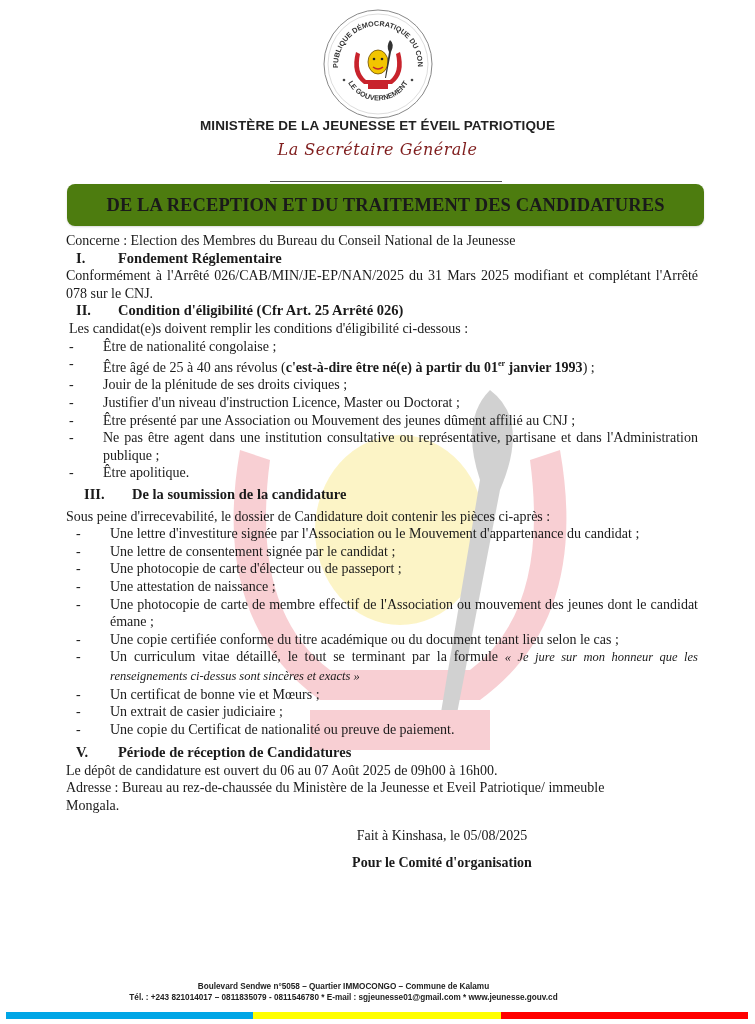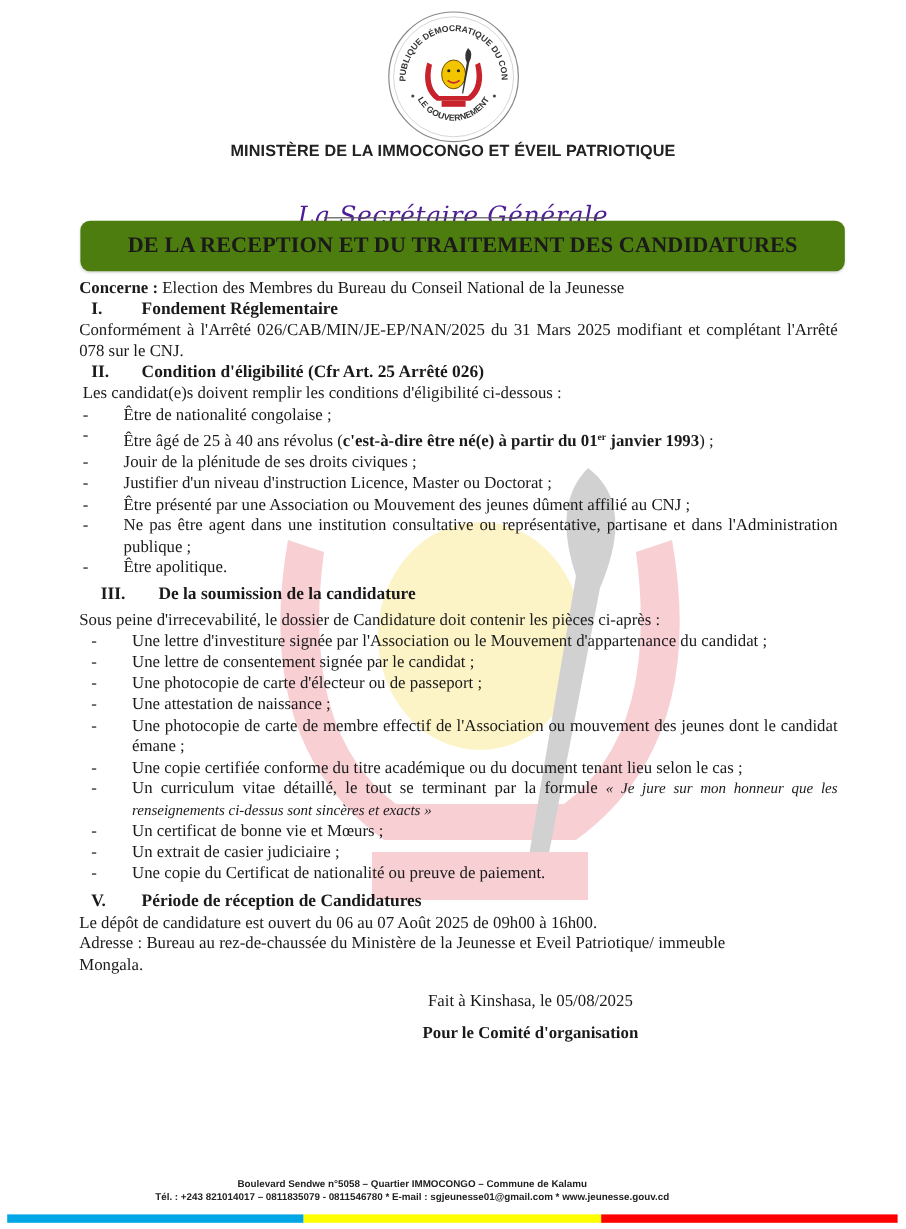--- a/index.html
+++ b/index.html
@@ -1,25 +1,25 @@
 <!DOCTYPE html>
 <html><head>
 <meta charset="utf-8">
 <style>
   html, body { margin:0; padding:0; background:#ffffff; }
   body { width:755px; height:1024px; position:relative; overflow:hidden; font-family:"Liberation Serif", serif; color:#1a1a1a; }
   .watermark { position:absolute; left:200px; top:370px; width:400px; height:430px; opacity:0.22; pointer-events:none; }
   .seal { position:absolute; left:322px; top:8px; width:112px; height:112px; }
   .ministry { position:absolute; top:118px; left:0; width:755px; text-align:center; font-family:"Liberation Sans", sans-serif; font-size:13.5px; font-weight:bold; letter-spacing:0.1px; color:#222; }
-  .sg { position:absolute; top:140px; left:0; width:755px; text-align:center; font-family:"DejaVu Serif", serif; font-style:italic; font-size:21px; color:#4c1d95; letter-spacing:0.5px;margin-top:28px; }
+  .sg { position:absolute; top:140px; left:0; width:755px; text-align:center; font-family:"DejaVu Serif", serif; font-style:italic; font-size:16px; color:#7f1d1d; letter-spacing:0.5px; }
   .sg-line { position:absolute; top:181px; left:270px; width:232px; height:1px; background:#555; }
   .banner { position:absolute; left:67px; top:184px; width:637px; height:42px; background:#4d7c0f; border-radius:8px; box-shadow:0 1px 2px rgba(0,0,0,0.15); display:flex; align-items:center; justify-content:center; }
   .banner span { font-family:"Liberation Serif", serif; font-weight:bold; font-size:18.5px; color:#1a1a1a; letter-spacing:0.1px; }
   .content { position:absolute; left:66px; top:232px; width:632px; font-size:14px; line-height:17.6px; }
-  .concerne b { font-weight:bold; }
+  .concerne b { font-weight:normal; }
   .u { }
   .sec-head { display:flex; font-weight:bold; font-size:14.5px; }
   .sec-head .num { width:42px; padding-left:10px; }
   .sec-head.indent2 .num { padding-left:2px; width:48px;margin-left:16px; }
   .justify { text-align:justify; }
   .list { margin:0; padding:0; list-style:none; }
   .list li { display:flex; }
   .list li .dash { width:34px; flex:none; padding-left:3px; }
   .list li .txt { flex:1; text-align:justify; }
   .list.l2 li .dash { padding-left:10px; width:34px; }
@@ -54,21 +54,21 @@
   <ellipse cx="56" cy="54" rx="10" ry="12" fill="#f2c500" stroke="#6b4a00" stroke-width="0.8"></ellipse>
   <circle cx="52" cy="51" r="1.3" fill="#222"></circle>
     <circle cx="60" cy="51" r="1.3" fill="#222"></circle>
   <path d="M51 59 Q56 63 61 59" stroke="#c8232c" stroke-width="1.4" fill="none"></path>
   <path d="M68 32 Q73 36 69 44 L64 70 L63 70 L67 44 Q64 38 68 32 Z" fill="#333"></path>
   <rect x="46" y="76" width="20" height="5" fill="#c8232c"></rect>
   <circle cx="22" cy="72" r="1.3" fill="#444"></circle>
     <circle cx="90" cy="72" r="1.3" fill="#444"></circle>
 </svg>
 
-<div class="ministry">MINISTÈRE DE LA IMMOCONGO ET ÉVEIL PATRIOTIQUE</div>
+<div class="ministry">MINISTÈRE DE LA JEUNESSE ET ÉVEIL PATRIOTIQUE</div>
 <div class="sg">La Secrétaire Générale</div>
 <div class="sg-line"></div>
 
 <div class="banner">
   <span>DE LA RECEPTION ET DU TRAITEMENT DES CANDIDATURES</span>
 </div>
 
 <div class="content">
 
   <div class="concerne">

